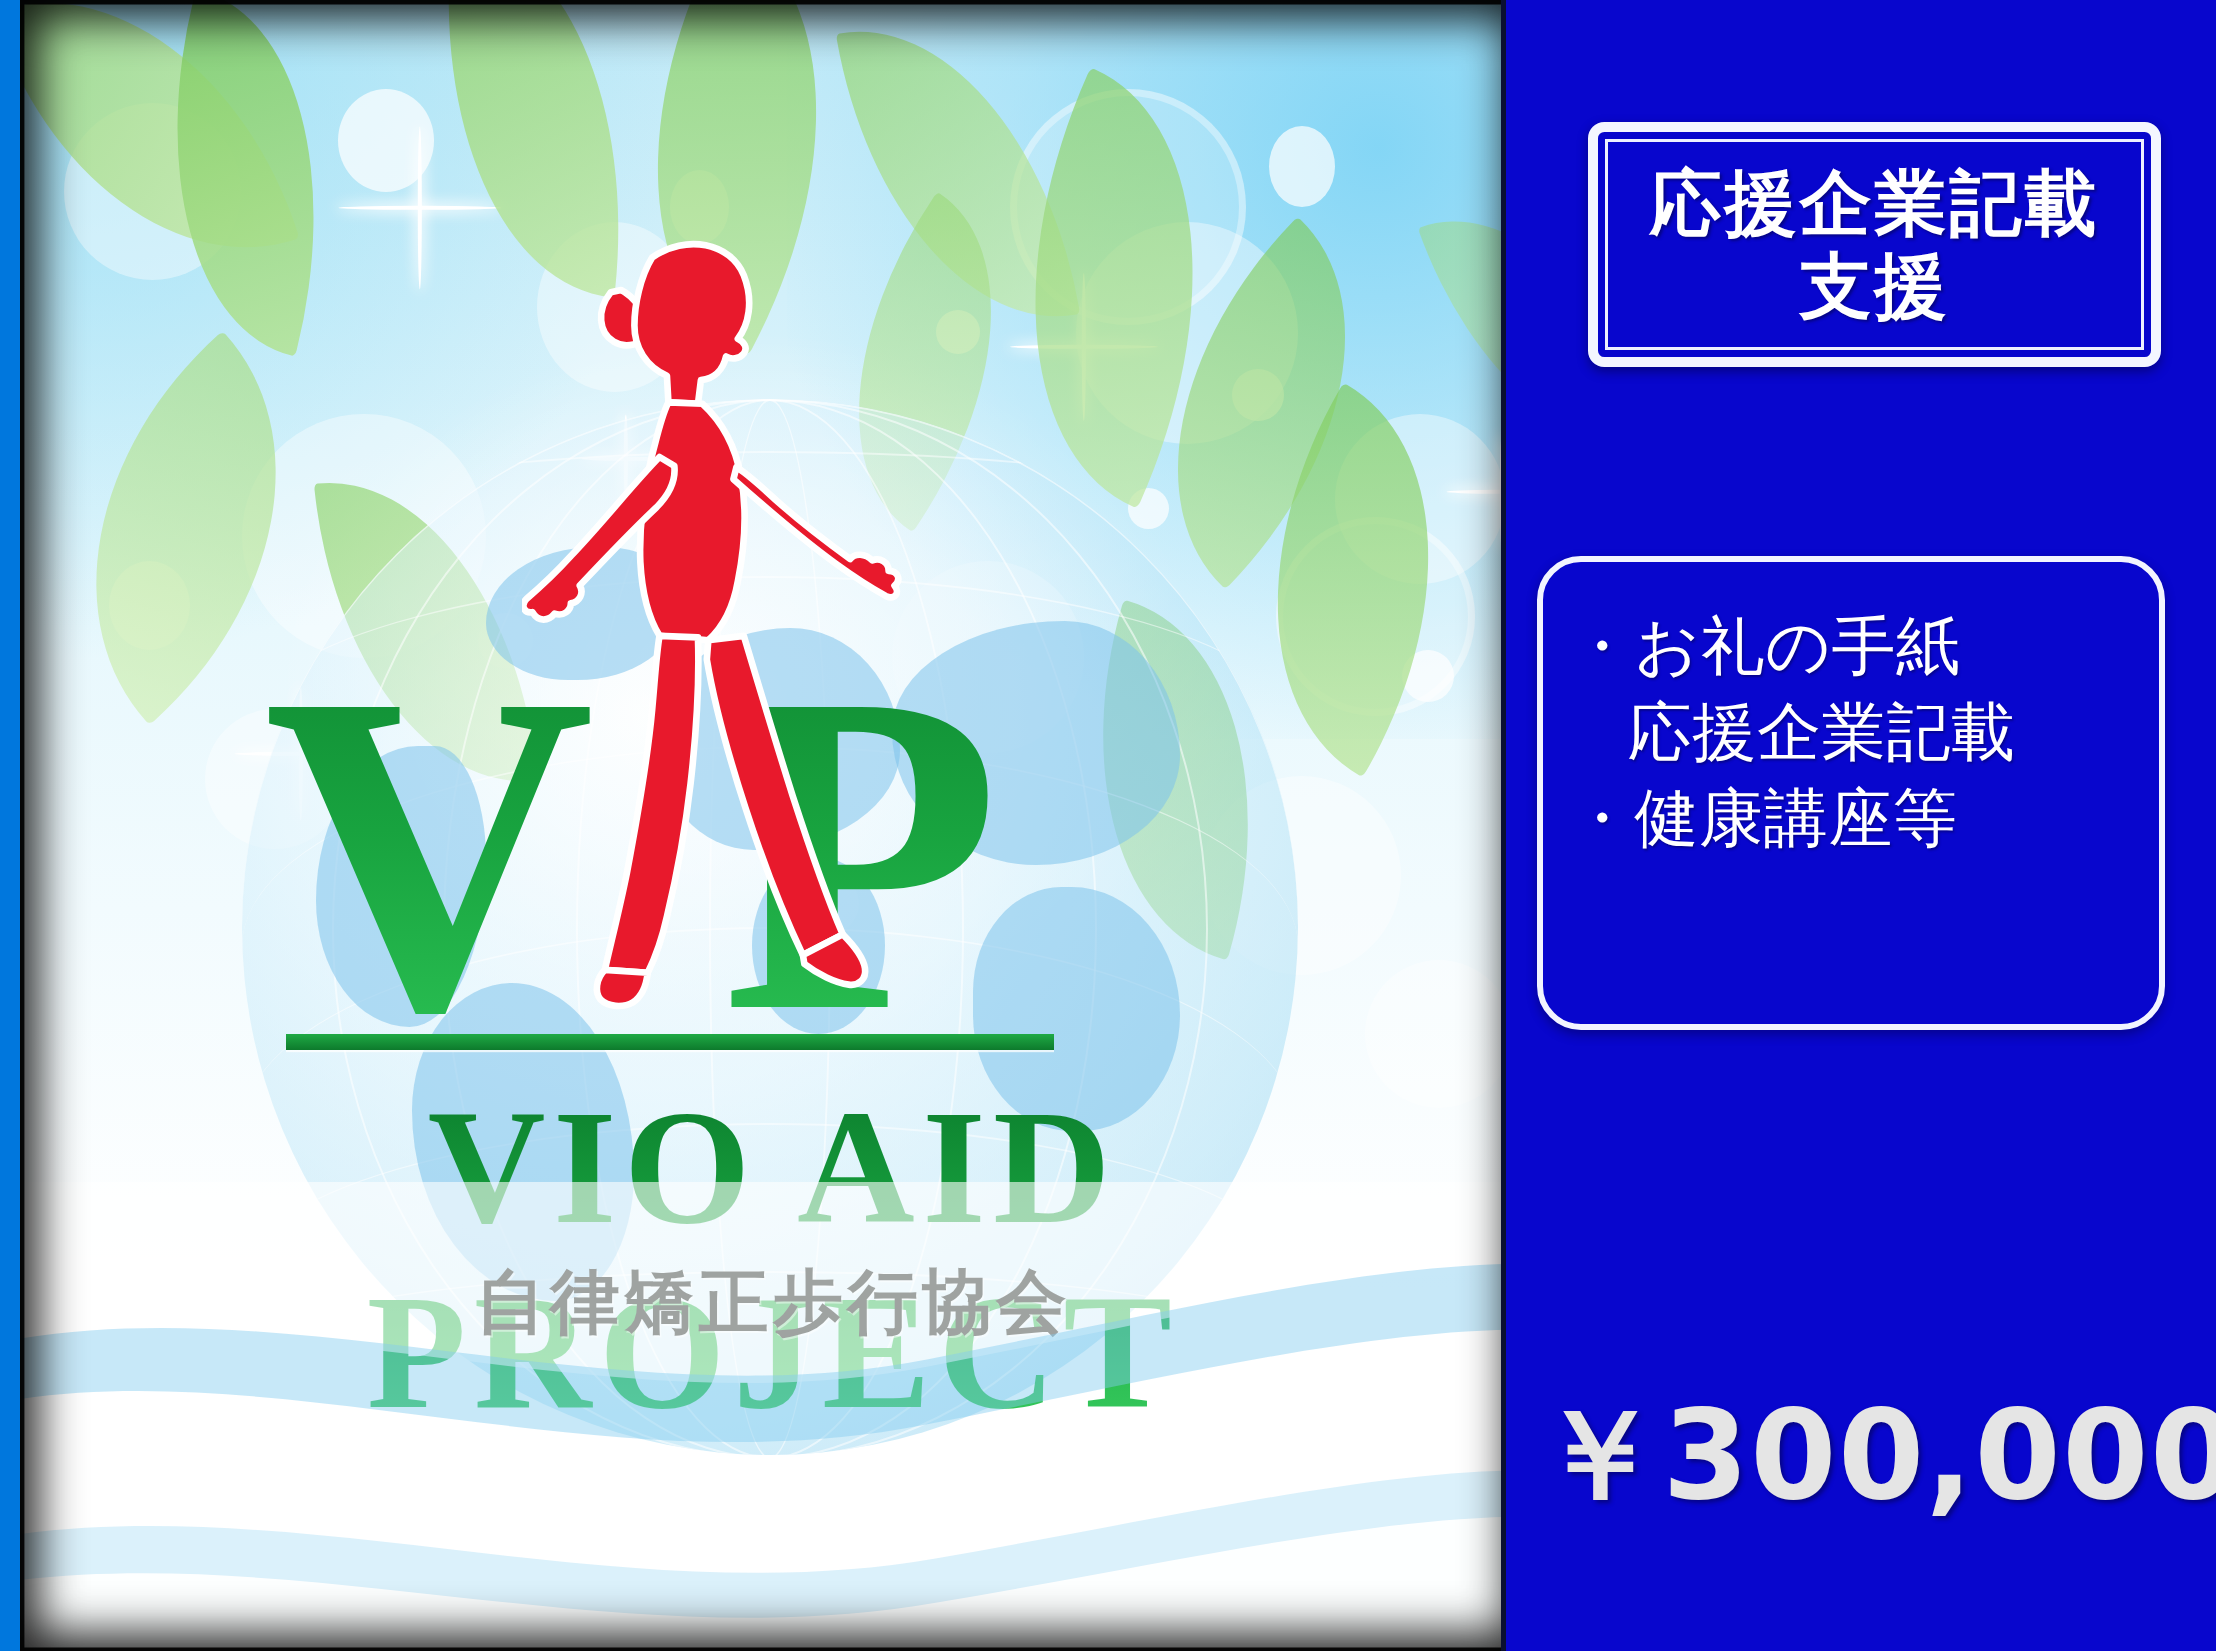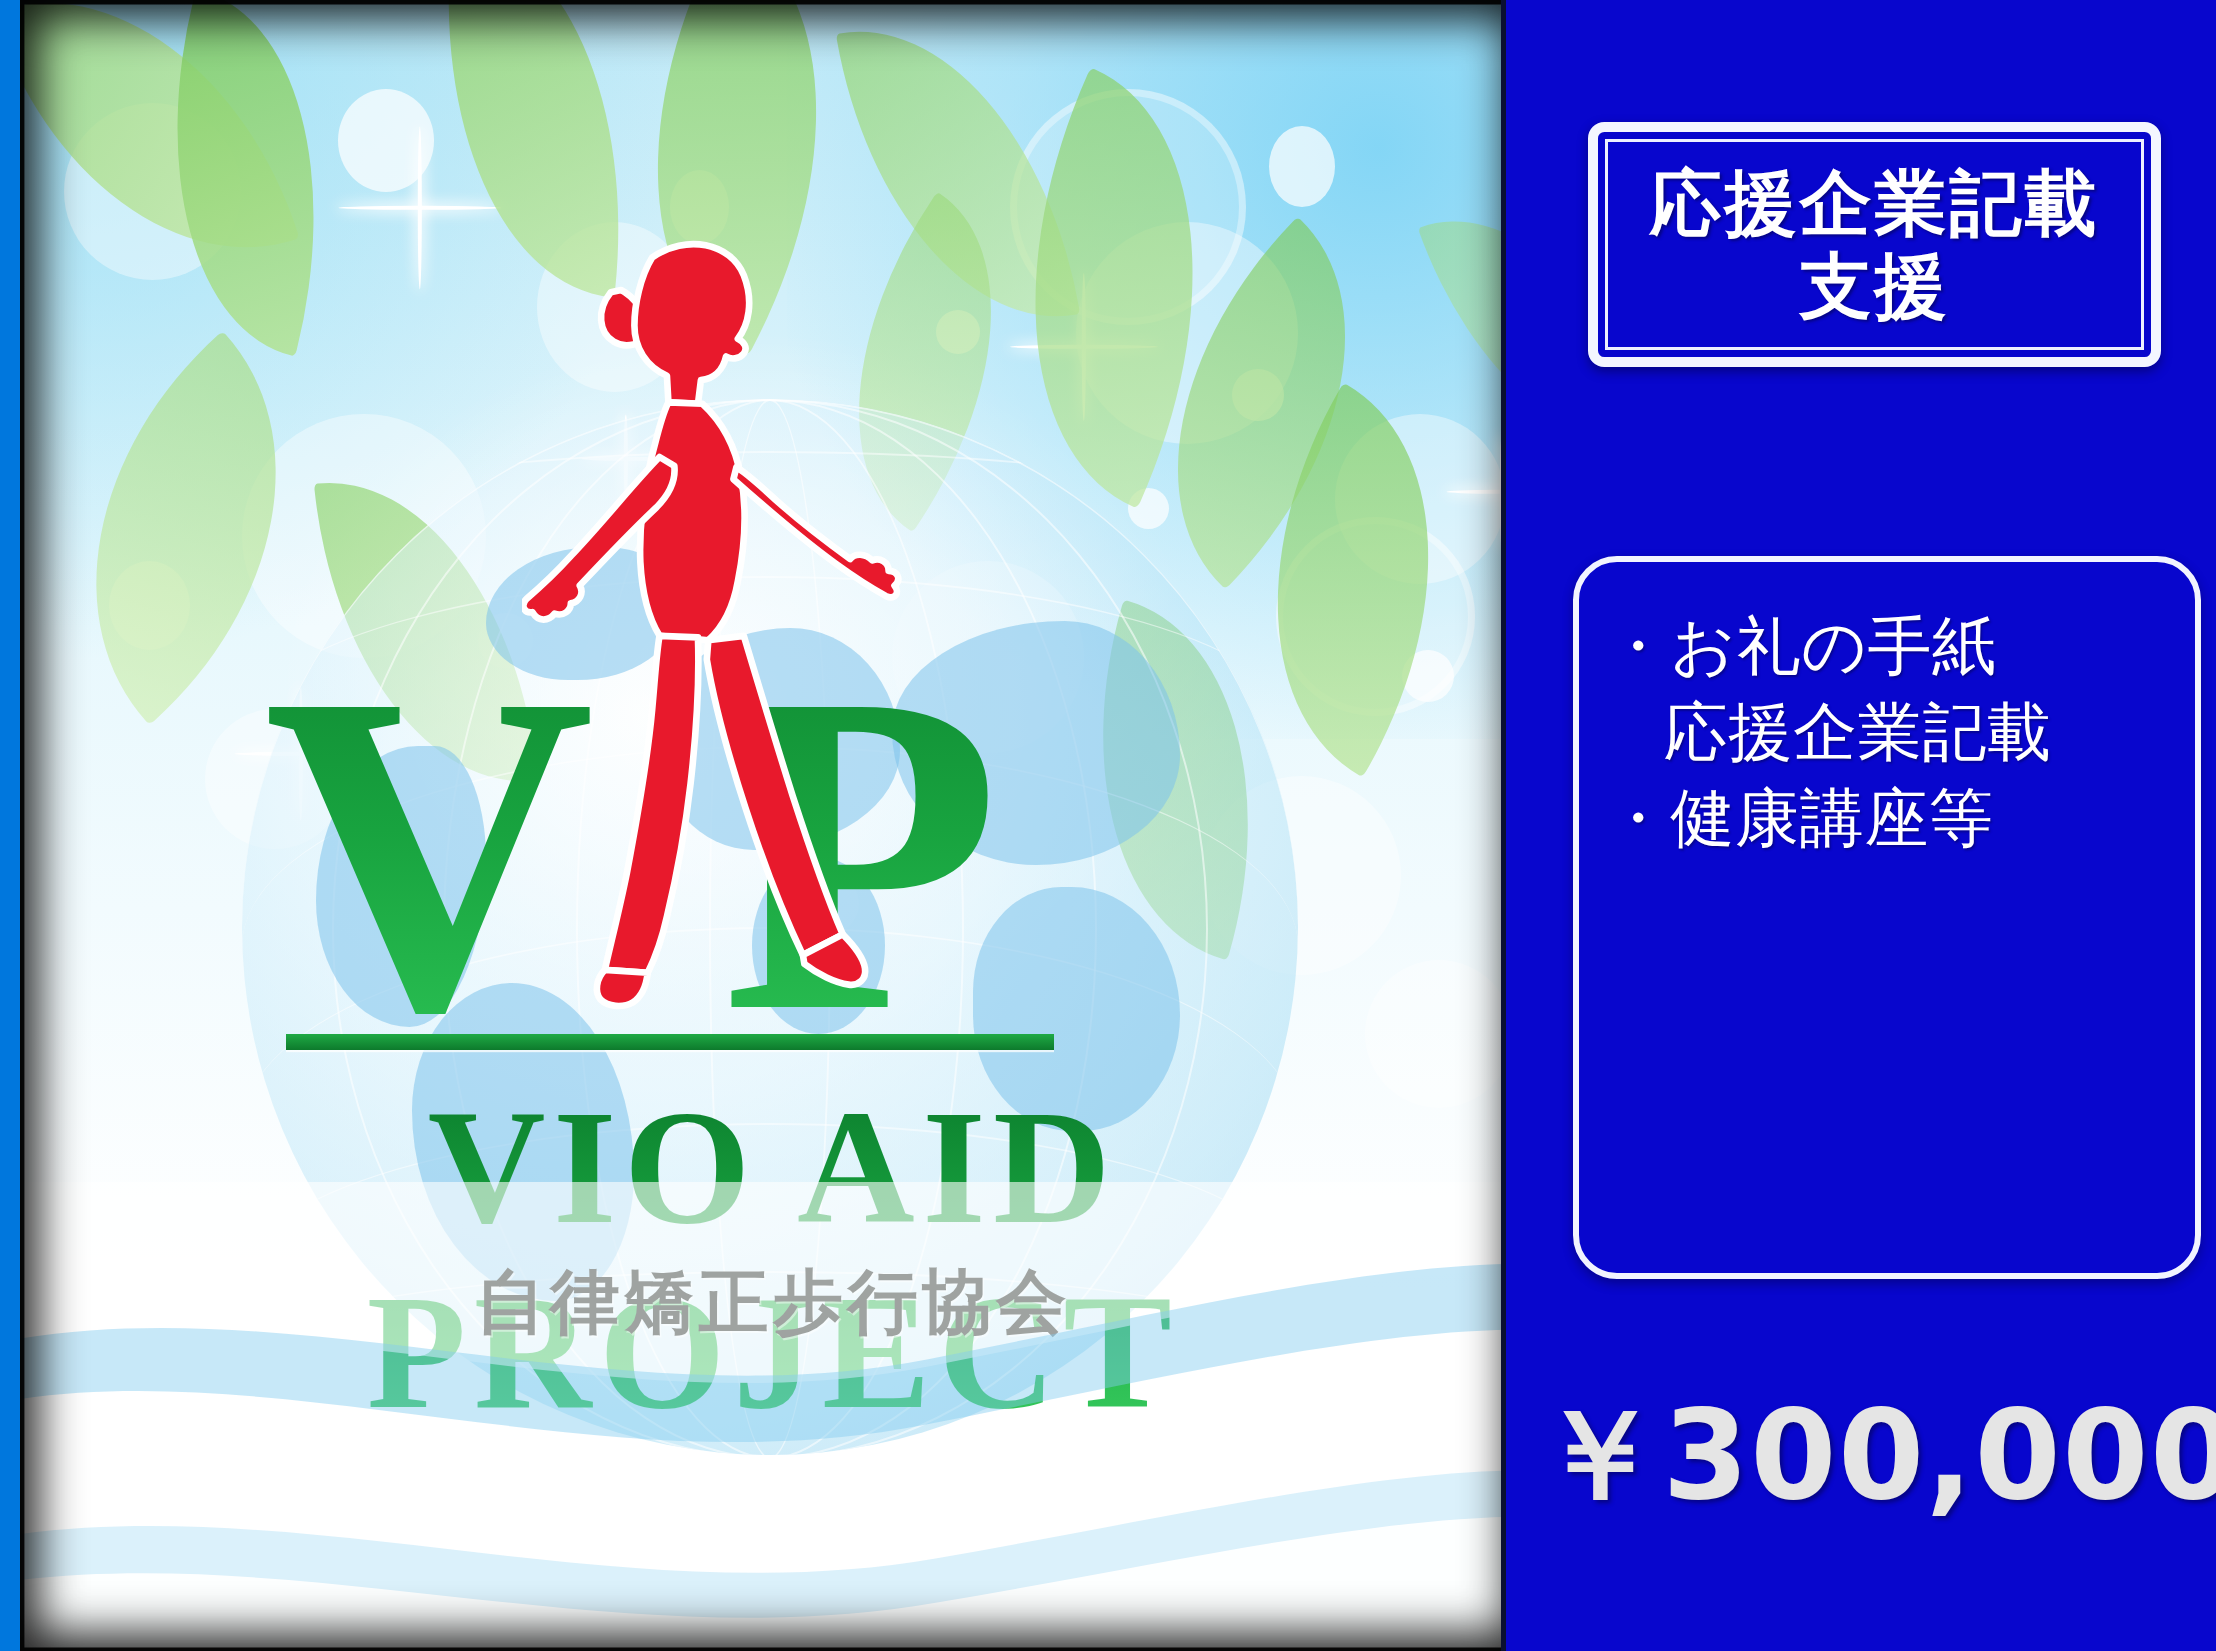--- a/index.html
+++ b/index.html
@@ -78,21 +78,21 @@
 
   #header-box{position:absolute;left:1588px;top:122px;width:573px;height:245px;
       border:10.3px solid #f4f6ff;border-radius:16.3px;box-sizing:border-box;
       box-shadow:0 4.4px 10.3px rgba(0,0,0,.35);}
   #header-box .inner{position:absolute;left:7.4px;top:7.4px;right:7.4px;bottom:7.4px;
       border:3.7px solid #eef1ff;box-sizing:border-box;
       display:flex;flex-direction:column;align-items:center;justify-content:center;}
   #header-box .hl{font-family:"DejaVu Sans",sans-serif;font-weight:700;color:#fff;
       font-size:72px;line-height:83px;letter-spacing:3px;text-shadow:2.2px 2.2px 3px rgba(0,0,0,.35);}
 
-  #benefits-box{position:absolute;left:1573px;top:556px;width:628px;height:723px;
+  #benefits-box{position:absolute;left:1537px;top:556px;width:628px;height:474px;
       border:6.6px solid #f2f4ff;border-radius:44px;box-sizing:border-box;
       box-shadow:0 4.4px 10.3px rgba(0,0,0,.3);}
   #benefits-list{position:absolute;left:26.6px;top:41px;right:14.8px;
       font-family:"DejaVu Sans",sans-serif;font-weight:400;color:#fff;
       font-size:64px;line-height:86px;letter-spacing:0.7px;
       text-shadow:1.5px 1.5px 2.2px rgba(0,0,0,.30);}
   .bline{white-space:nowrap;}
   .bline.cont{padding-left:58px;}
 
   #price{position:absolute;left:1537px;top:1389px;width:650px;

